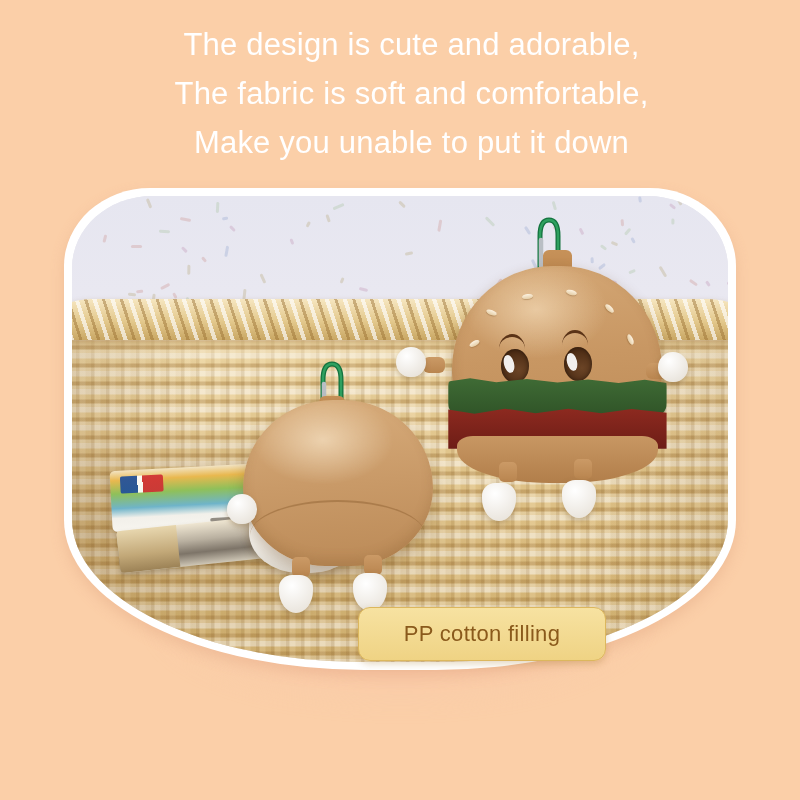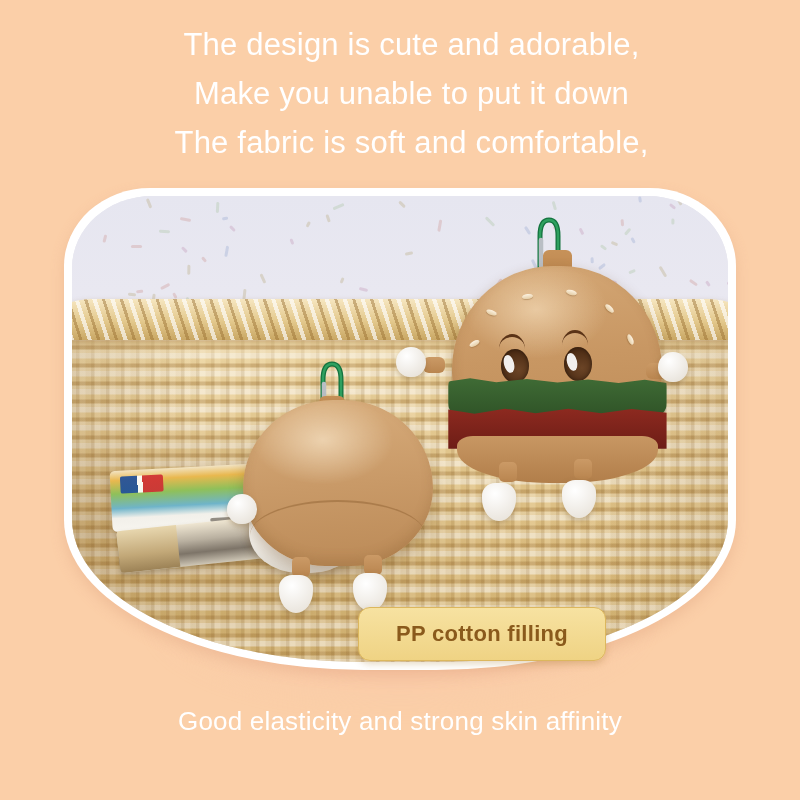--- a/index.html
+++ b/index.html
@@ -265,32 +265,32 @@
   
   .badge{
     position:absolute;left:358px;top:607px;width:246px;height:52px;
     background:linear-gradient(180deg,#f7e2a1,#efd384);
     border:1.5px solid #dcb75d;
     border-radius:12px;
     box-shadow:0 3px 7px rgba(170,125,55,.30);
     display:flex;align-items:center;justify-content:center;
   }
   .badge span{
-    color:#8a5a1c;font-size:22px;font-weight:700;letter-spacing:.3px;
+    color:#8a5a1c;font-size:22px;font-weight:400;letter-spacing:.3px;
   }
 </style>
 </head>
 <body>
 
 <div class="stage">
 
   <div class="headline">
     <div>The design is cute and adorable,</div>
+    <div>The fabric is soft and comfortable,</div>
     <div>Make you unable to put it down</div>
-    <div>The fabric is soft and comfortable,</div>
   </div>
 
   <div class="glow"></div>
 
   <div class="photo-wrap">
     <div class="photo-border"></div>
     <div class="photo">
 
       <div class="fabric" id="fabric">
           <div class="fleck" style="left: 94.58%; top: 68.84%; width: 5.5px; height: 3px; background: rgb(196, 183, 154); transform: rotate(102deg);"></div>
@@ -496,16 +496,15 @@
       </div>
 
     </div>
   </div>
 
   <div class="badge">
     <span>PP cotton filling</span>
   </div>
 
   <div class="footer">
-    <div>Good elasticity and strong skin affinity</div>
   </div>
 
 </div>
 
 </body></html>

